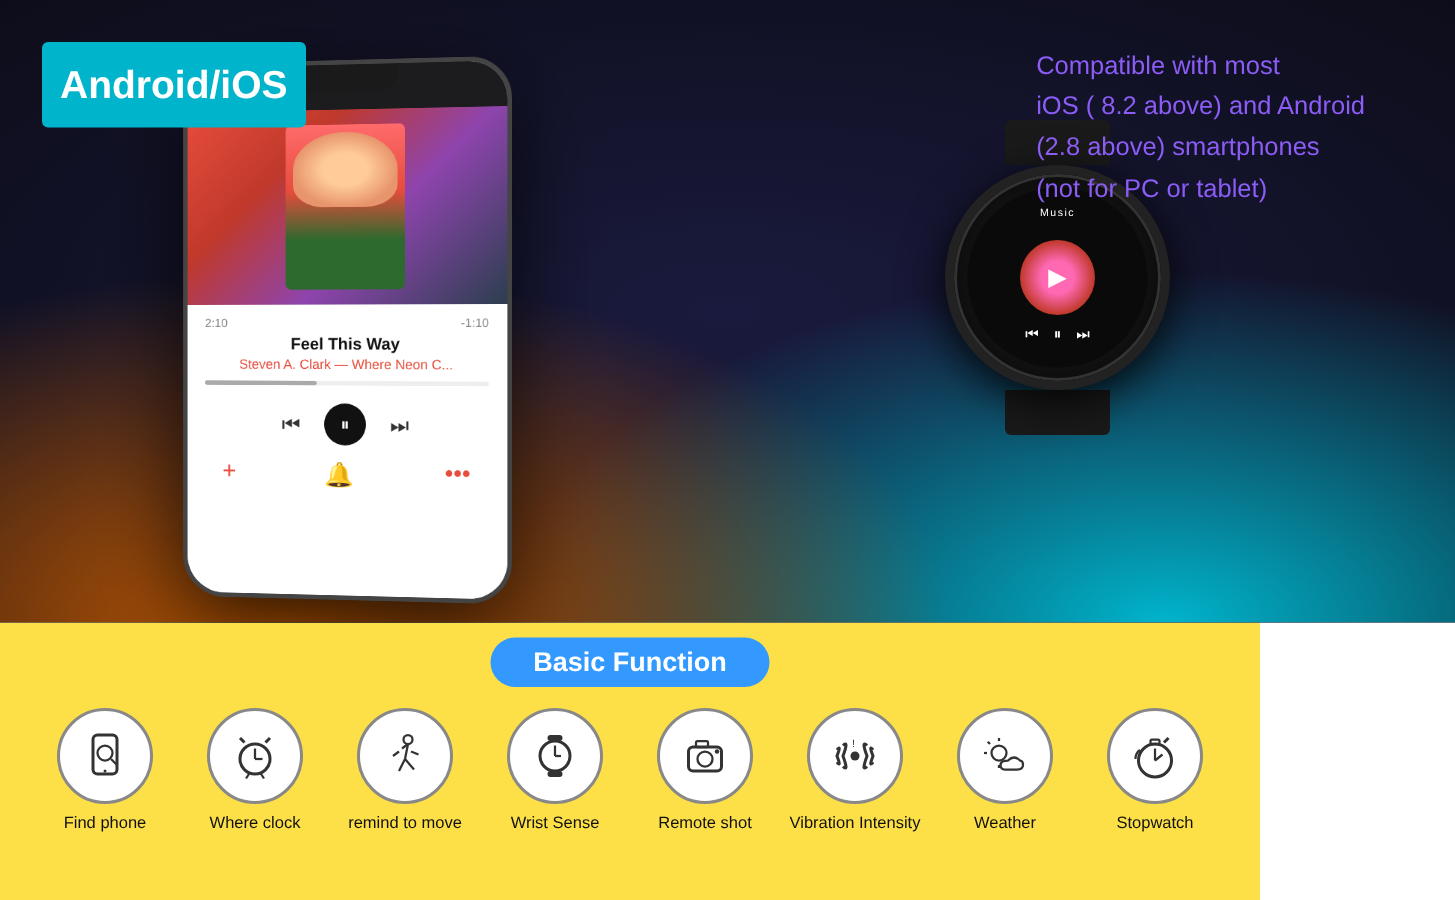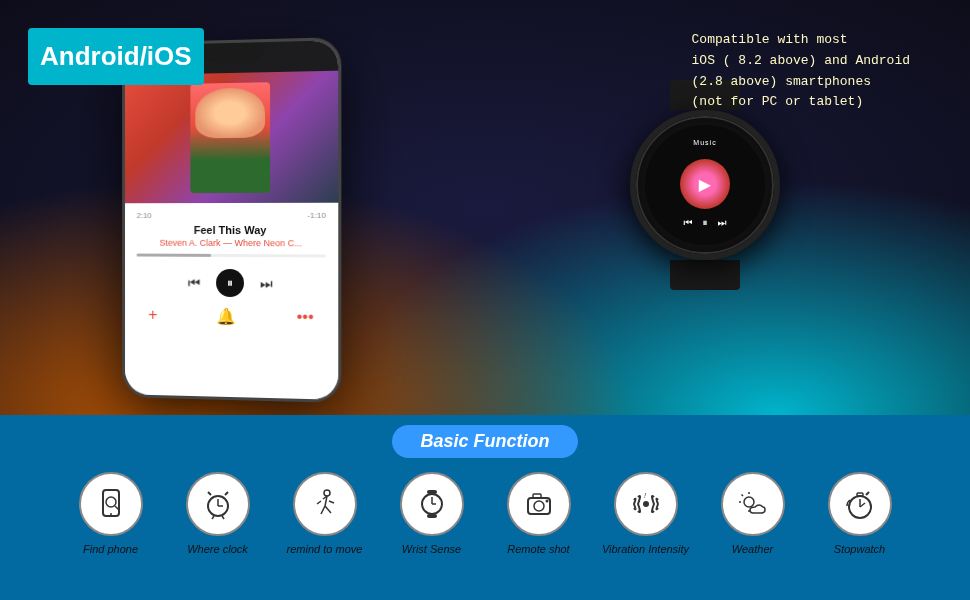--- a/index.html
+++ b/index.html
@@ -35,26 +35,25 @@
       color: white;
       font-size: 26px;
       font-weight: 900;
       line-height: 1.25;
     }
 
     .description {
       position: absolute;
       top: 30px;
       right: 60px;
-      color: #fef9c3;
-      font-size: 13px;
+      color: #8b5cf6;
+      font-size: 17px;
       line-height: 1.6;
       max-width: 340px;
       z-index: 10;
-      font-family: Liberation Mono, monospace;
     }
 
     
     .phone-container {
       position: absolute;
       left: 120px;
       top: 40px;
       width: 220px;
       height: 360px;
       z-index: 5;
@@ -296,28 +295,27 @@
 
     .watch-ring {
       position: absolute;
       inset: 0;
       border-radius: 50%;
       border: 2px solid #333;
     }
 
     
     .bottom-section {
-      width: 970px;
+      width: 840px;
       height: 185px;
-      background: #0369a1;
+      background: #fde047;
       display: flex;
       flex-direction: column;
       align-items: center;
       padding: 10px 0 0;
-      font-style: italic;
     }
 
     .basic-function-badge {
       background: #3399ff;
       color: white;
       font-size: 18px;
       font-weight: bold;
       padding: 6px 28px;
       border-radius: 20px;
       margin-bottom: 14px;

